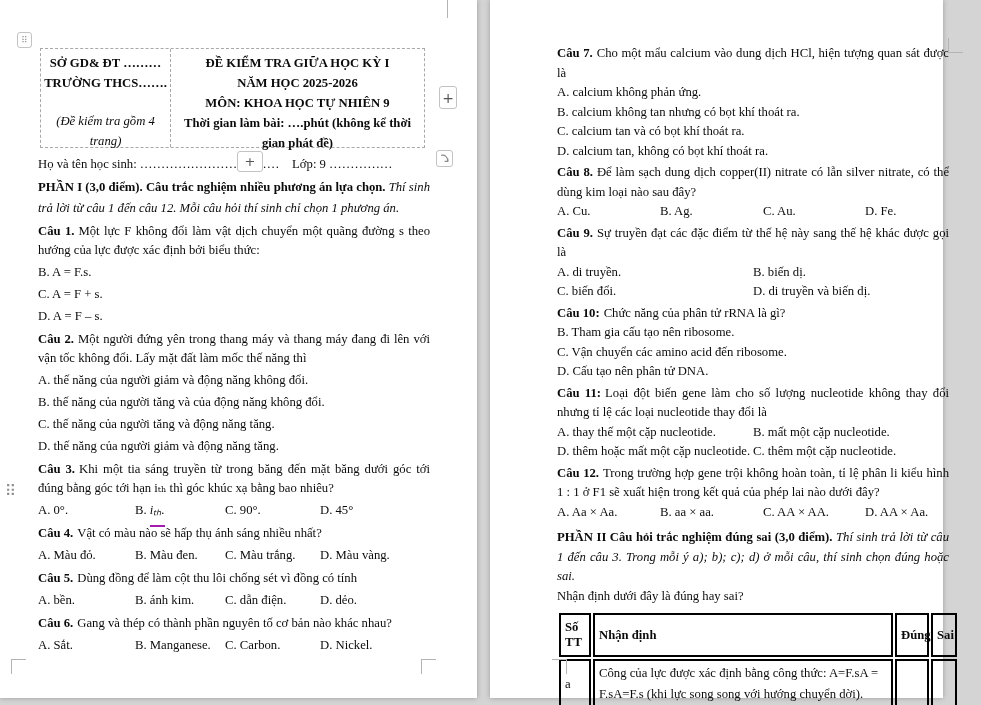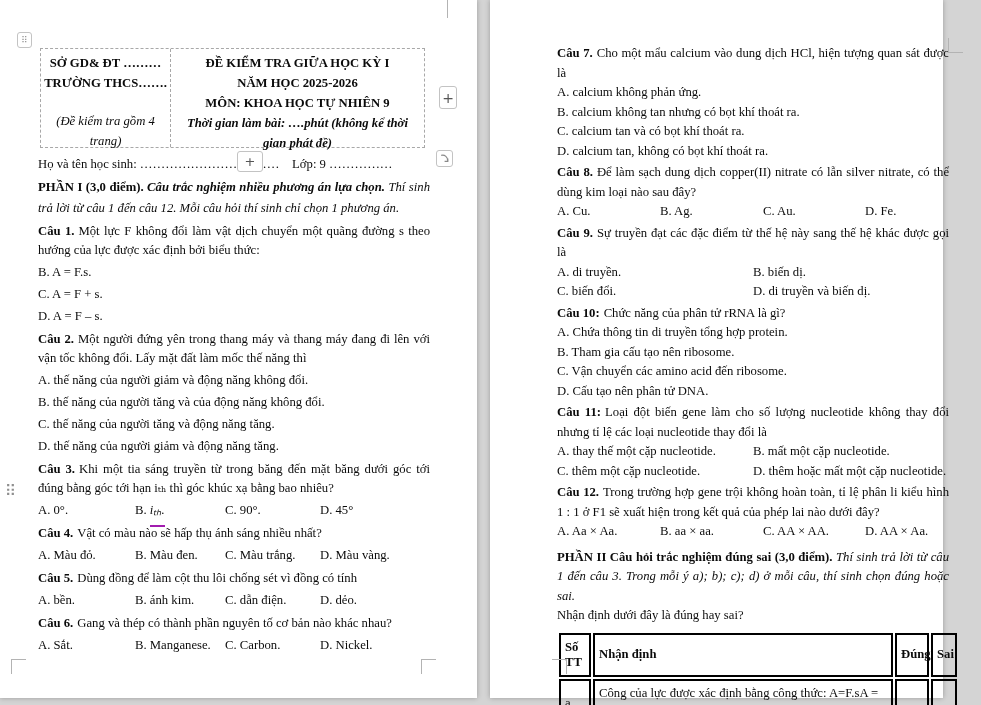--- a/index.html
+++ b/index.html
@@ -30,21 +30,21 @@
   #flow-right{position:absolute;left:67px;top:42px;width:392px;font-size:12.7px;}
   .para,.q,.opt{margin:3px 0 0;line-height:19px;text-align:justify;}
   #flow-right .para,#flow-right .q,#flow-right .opt{line-height:19.5px;margin-top:0;}
   #flow-right .q{margin-top:2px;}
   #flow-right .lead2{margin-top:6px;}
   .q{margin-top:4px;}
   .lead{line-height:20.5px;}
   .pre{white-space:pre;text-align:left;}
   .b{font-weight:bold;}
   .i{font-style:italic;}
-  .bi{font-weight:bold;font-style:italic;}
+  .bi{font-weight:bold;}
   .ql{font-weight:bold;margin-right:4px;}
   .optrow{display:grid;margin:3px 0 0;line-height:19px;}
   #flow-right .optrow{margin-top:0;line-height:19.5px;}
   .row4l{grid-template-columns:97px 90px 95px 1fr;font-family:Liberation Serif, serif;}
   .row4r{grid-template-columns:103px 103px 102px 1fr;}
   .row2{grid-template-columns:196px 1fr;}
   .red-u{font-style:italic;border-bottom:2px solid #a21caf;padding-bottom:8px;}
 
   
   .ds-table{
@@ -152,30 +152,29 @@
         <span class="opt-cell"><span>D. Fe.</span></span>
       </div>
       <p class="q"><span class="ql">Câu 9.</span><span>Sự truyền đạt các đặc điểm từ thế hệ này sang thế hệ khác được gọi là</span></p>
       <div class="optrow row2">
         <span class="opt-cell"><span>A. di truyền.</span></span>
         <span class="opt-cell"><span>B. biến dị.</span></span>
         <span class="opt-cell"><span>C. biến đổi.</span></span>
         <span class="opt-cell"><span>D. di truyền và biến dị.</span></span>
       </div>
       <p class="q"><span class="ql">Câu 10:</span><span>Chức năng của phân tử rRNA là gì?</span></p>
-      <p class="opt"><span>A. Chứa thông tin di truyền tổng hợp protein.</span></p>
       <p class="opt"><span>B. Tham gia cấu tạo nên ribosome.</span></p>
       <p class="opt"><span>C. Vận chuyển các amino acid đến ribosome.</span></p>
       <p class="opt"><span>D. Cấu tạo nên phân tử DNA.</span></p>
       <p class="q"><span class="ql">Câu 11:</span><span>Loại đột biến gene làm cho số lượng nucleotide không thay đổi nhưng tỉ lệ các loại nucleotide thay đổi là</span></p>
       <div class="optrow row2">
         <span class="opt-cell"><span>A. thay thế một cặp nucleotide.</span></span>
         <span class="opt-cell"><span>B. mất một cặp nucleotide.</span></span>
+        <span class="opt-cell"><span>D. thêm hoặc mất một cặp nucleotide.</span></span>
         <span class="opt-cell"><span>C. thêm một cặp nucleotide.</span></span>
-        <span class="opt-cell"><span>D. thêm hoặc mất một cặp nucleotide.</span></span>
       </div>
       <p class="q"><span class="ql">Câu 12.</span><span>Trong trường hợp gene trội không hoàn toàn, tỉ lệ phân li kiểu hình 1 : 1 ở F1 sẽ xuất hiện trong kết quả của phép lai nào dưới đây?</span></p>
       <div class="optrow row4r">
         <span class="opt-cell"><span>A. Aa × Aa.</span></span>
         <span class="opt-cell"><span>B. aa × aa.</span></span>
         <span class="opt-cell"><span>C. AA × AA.</span></span>
         <span class="opt-cell"><span>D. AA × Aa.</span></span>
       </div>
       <p class="para lead2"><span class="b">PHẦN II Câu hỏi trắc nghiệm đúng sai (3,0 điểm). </span><span class="i">Thí sinh trả lời từ câu 1 đến câu 3. Trong mỗi ý a); b); c); d) ở mỗi câu, thí sinh chọn đúng hoặc sai.</span></p>
       <p class="para "><span>Nhận định dưới đây là đúng hay sai?</span></p>

